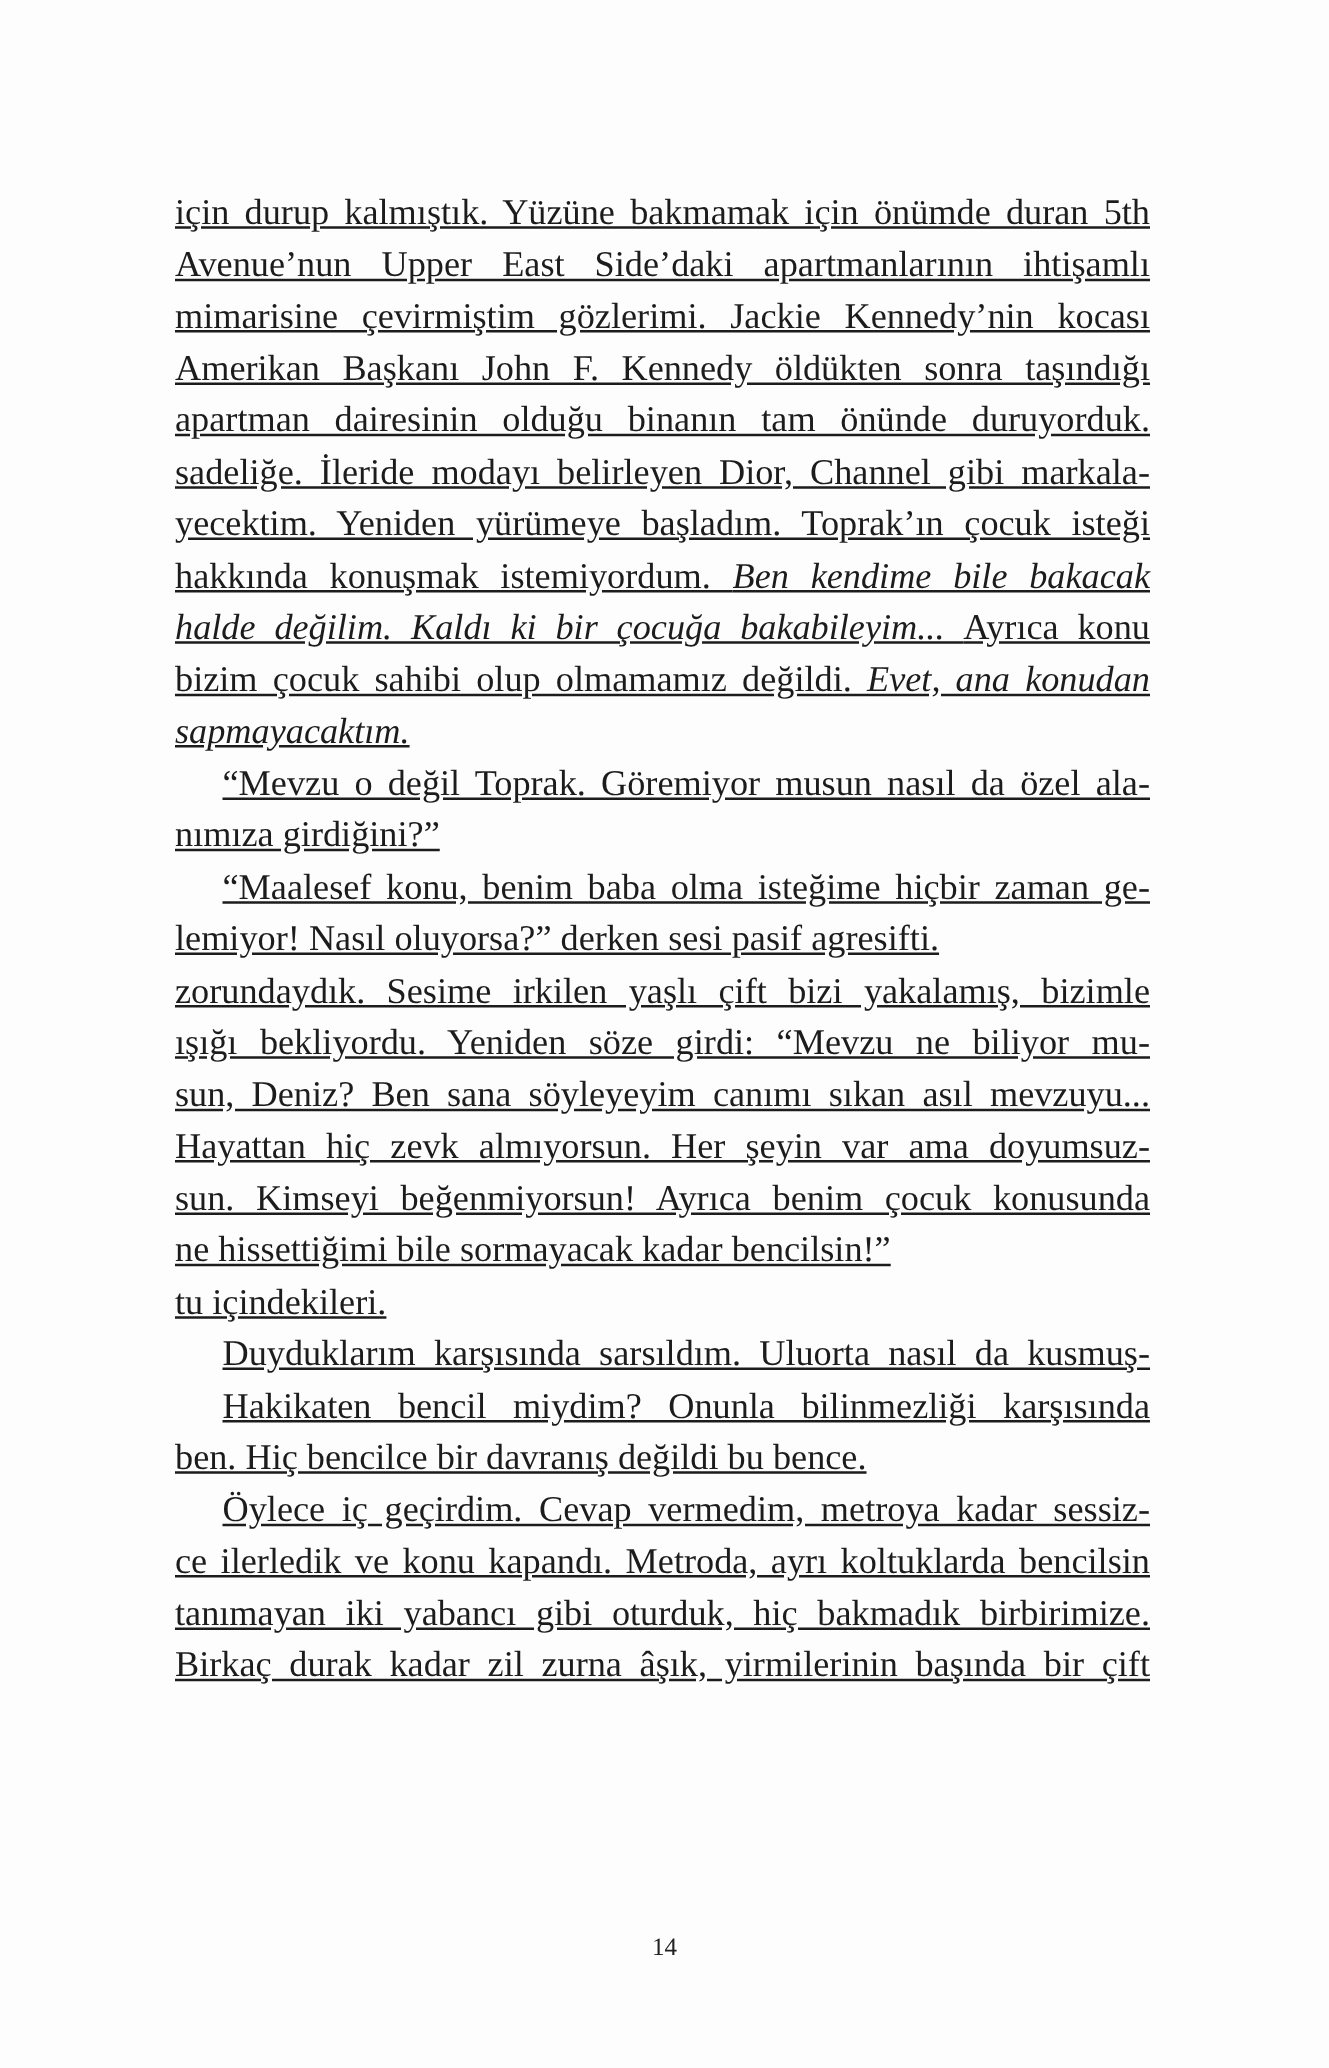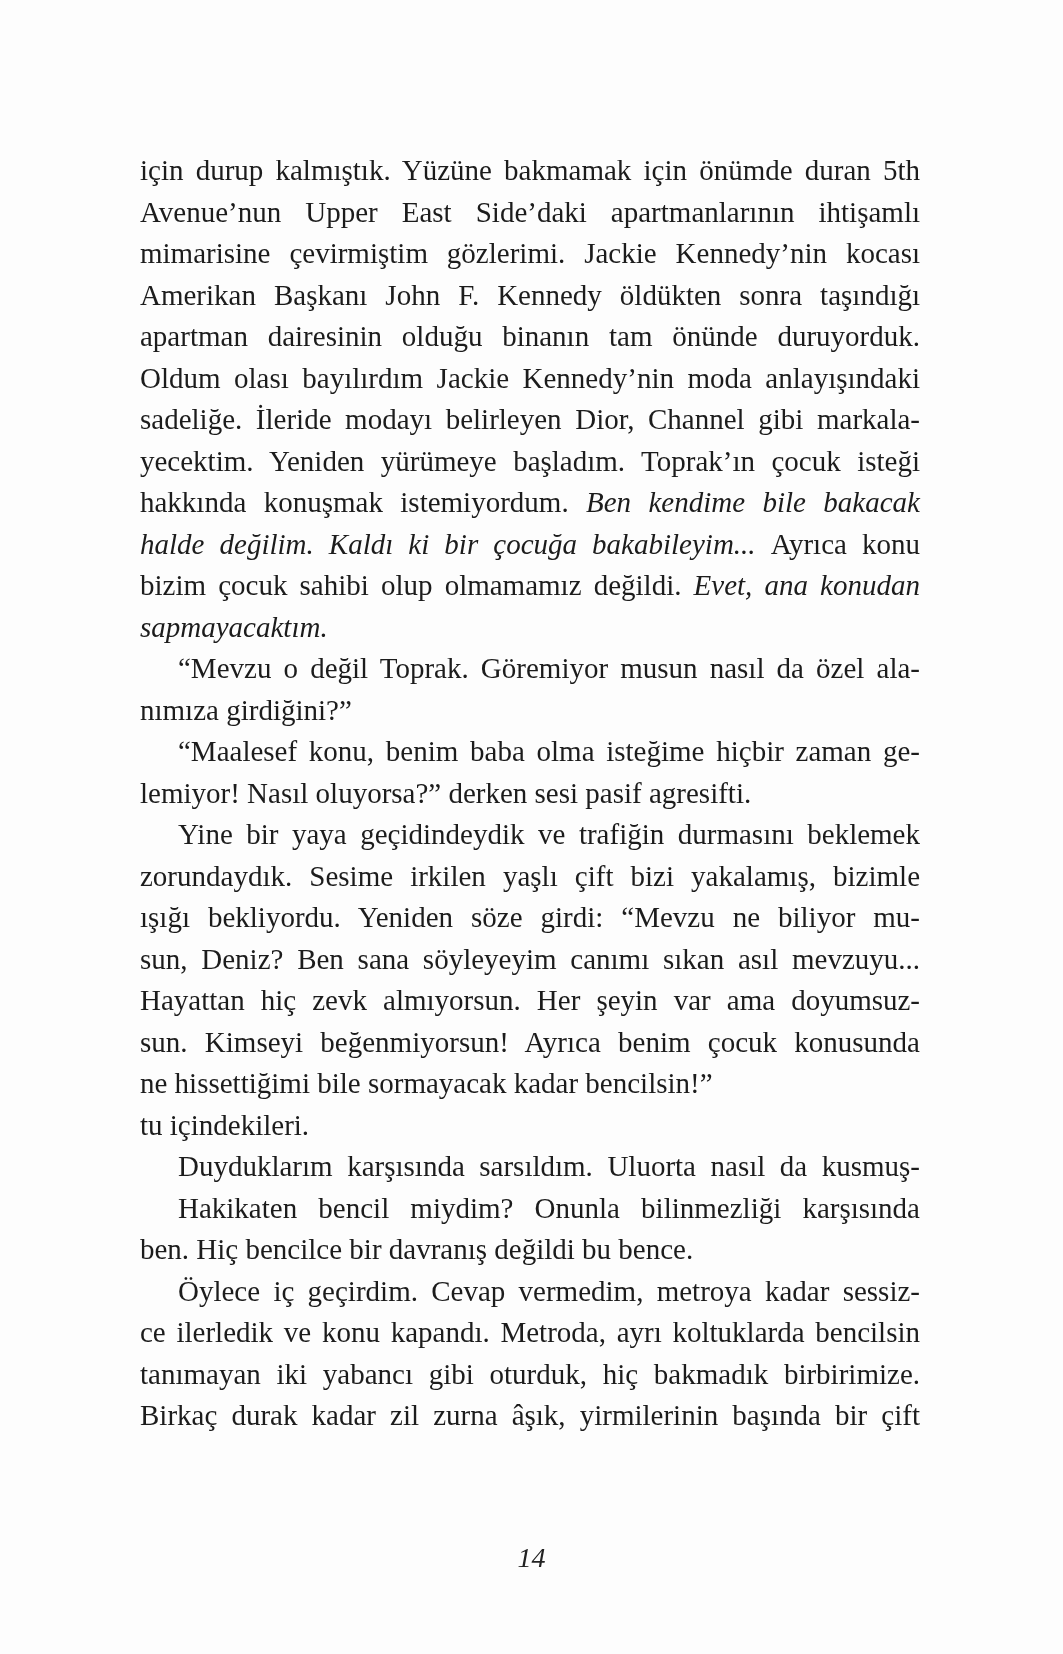--- a/index.html
+++ b/index.html
@@ -14,20 +14,21 @@
     background: #fdfdfd;
     font-family: "Liberation Serif", serif;
     color: #1c1c1c;
     overflow: hidden;
   }
   .text-block {
     position: absolute;
     left: 140px;
     top: 150px;
     width: 780px;
+    text-decoration: underline;
   }
   .line {
     height: 41.5px;
     line-height: 41.5px;
     font-size: 29px;
     text-align: justify;
     text-align-last: justify;
     white-space: normal;
     overflow: visible;
   }
@@ -40,48 +41,45 @@
   }
   .it {
     font-style: italic;
   }
   .page-number {
     position: absolute;
     left: 0;
     top: 1541px;
     width: 100%;
     text-align: center;
-    font-size: 28px;
+    font-size: 20px;
     line-height: 34px;
     color: #222222;
-    font-style: italic;
   }
 </style>
 </head>
 <body>
 
 <div class="page">
   <div class="text-block">
       <div class="line"><span>için durup kalmıştık. Yüzüne bakmamak için önümde duran 5th</span></div>
       <div class="line"><span>Avenue’nun Upper East Side’daki apartmanlarının ihtişamlı</span></div>
       <div class="line"><span>mimarisine çevirmiştim gözlerimi. Jackie Kennedy’nin kocası</span></div>
       <div class="line"><span>Amerikan Başkanı John F. Kennedy öldükten sonra taşındığı</span></div>
       <div class="line"><span>apartman dairesinin olduğu binanın tam önünde duruyorduk.</span></div>
-      <div class="line"><span>Oldum olası bayılırdım Jackie Kennedy’nin moda anlayışındaki</span></div>
       <div class="line"><span>sadeliğe. İleride modayı belirleyen Dior, Channel gibi markala-</span></div>
       <div class="line"><span>yecektim. Yeniden yürümeye başladım. Toprak’ın çocuk isteği</span></div>
       <div class="line"><span>hakkında konuşmak istemiyordum. </span><span class="it">Ben kendime bile bakacak</span></div>
       <div class="line"><span class="it">halde değilim. Kaldı ki bir çocuğa bakabileyim... </span><span>Ayrıca konu</span></div>
       <div class="line"><span>bizim çocuk sahibi olup olmamamız değildi. </span><span class="it">Evet, ana konudan</span></div>
       <div class="line nojust"><span class="it">sapmayacaktım.</span></div>
       <div class="line indent"><span>“Mevzu o değil Toprak. Göremiyor musun nasıl da özel ala-</span></div>
       <div class="line nojust"><span>nımıza girdiğini?”</span></div>
       <div class="line indent"><span>“Maalesef konu, benim baba olma isteğime hiçbir zaman ge-</span></div>
       <div class="line nojust"><span>lemiyor! Nasıl oluyorsa?” derken sesi pasif agresifti.</span></div>
-      <div class="line indent"><span>Yine bir yaya geçidindeydik ve trafiğin durmasını beklemek</span></div>
       <div class="line"><span>zorundaydık. Sesime irkilen yaşlı çift bizi yakalamış, bizimle</span></div>
       <div class="line"><span>ışığı bekliyordu. Yeniden söze girdi: “Mevzu ne biliyor mu-</span></div>
       <div class="line"><span>sun, Deniz? Ben sana söyleyeyim canımı sıkan asıl mevzuyu...</span></div>
       <div class="line"><span>Hayattan hiç zevk almıyorsun. Her şeyin var ama doyumsuz-</span></div>
       <div class="line"><span>sun. Kimseyi beğenmiyorsun! Ayrıca benim çocuk konusunda</span></div>
       <div class="line nojust"><span>ne hissettiğimi bile sormayacak kadar bencilsin!”</span></div>
       <div class="line nojust"><span>tu içindekileri.</span></div>
       <div class="line indent"><span>Duyduklarım karşısında sarsıldım. Uluorta nasıl da kusmuş-</span></div>
       <div class="line indent"><span>Hakikaten bencil miydim? Onunla bilinmezliği karşısında</span></div>
       <div class="line nojust"><span>ben. Hiç bencilce bir davranış değildi bu bence.</span></div>

